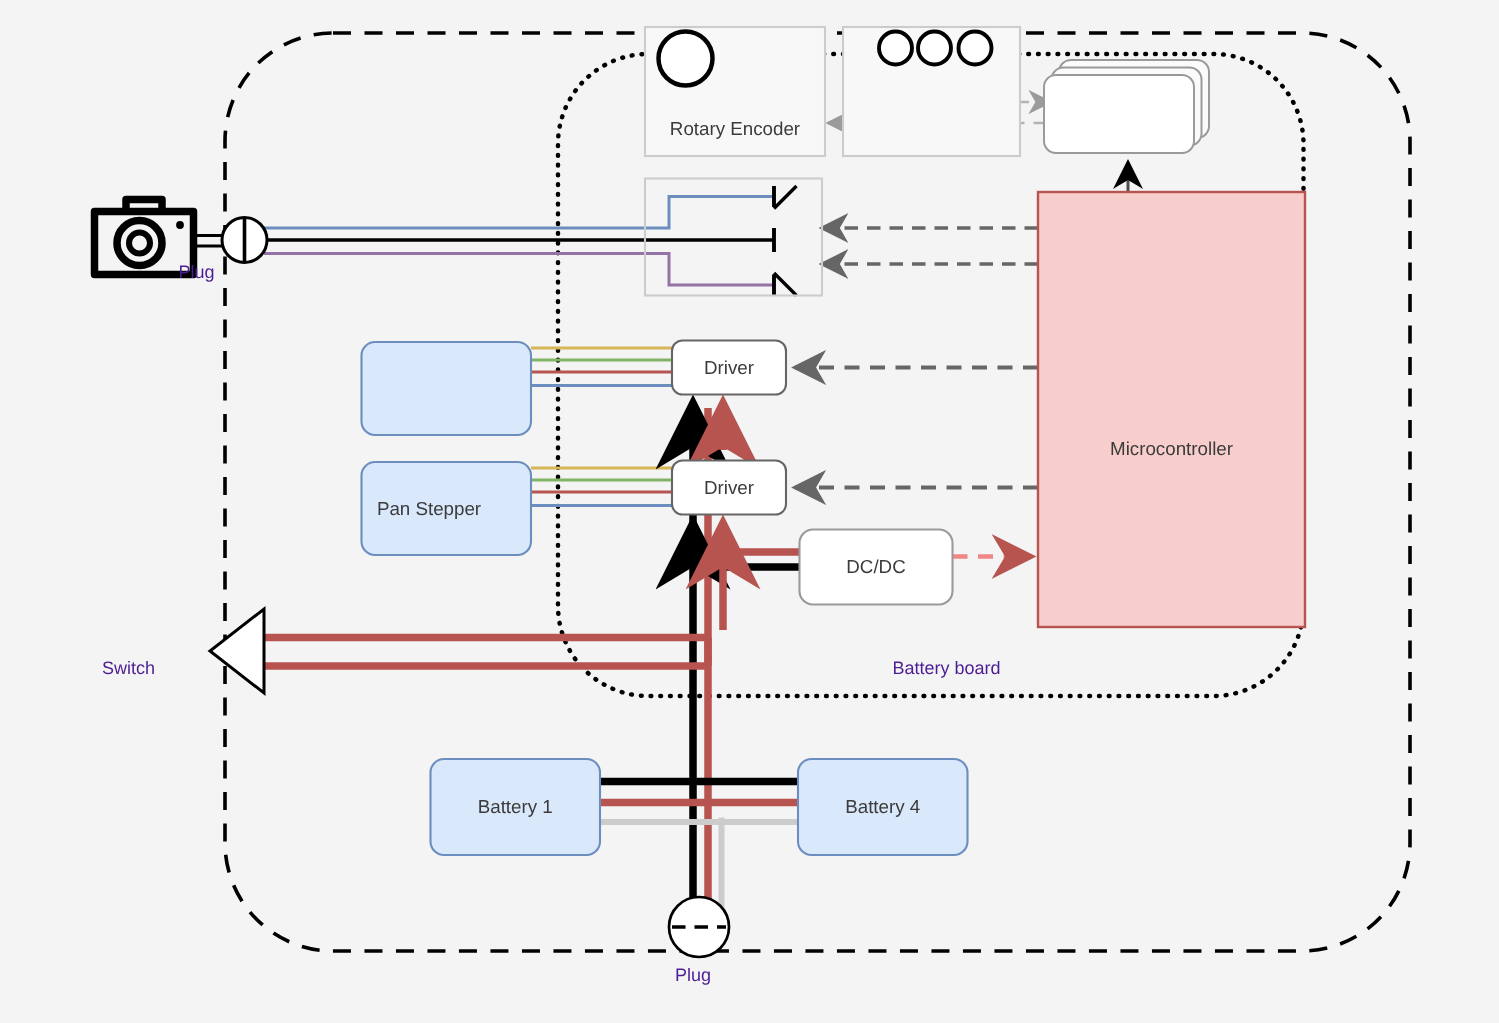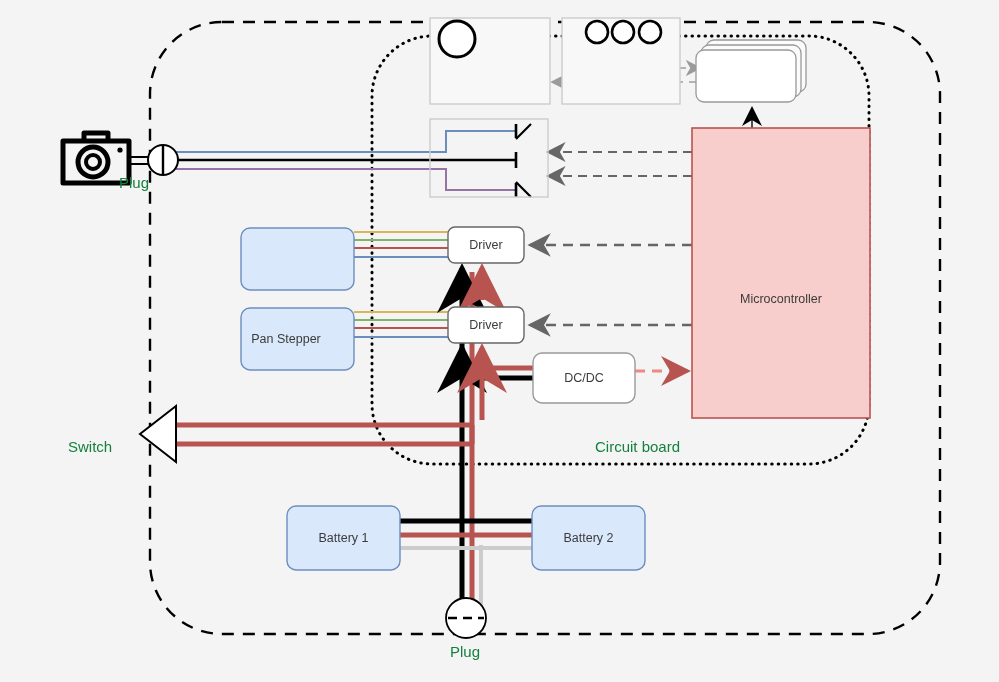--- a/index.html
+++ b/index.html
@@ -6,22 +6,22 @@
   body{
     width:999px;height:682px;
     background:#f4f4f4;
     font-family:"Liberation Sans",sans-serif;
     overflow:hidden;
   }
   #stage{position:relative;width:999px;height:682px;}
   #stage svg{position:absolute;top:0;left:0;}
   .lbl{
     position:absolute;
-    color:#15803d;
-    font-size:15px;
+    color:#4c1d95;
+    font-size:12px;
     font-family:"Liberation Sans",sans-serif;
     white-space:nowrap;
     pointer-events:none;
   }
   .boxlbl{
     position:absolute;
     display:flex;align-items:center;justify-content:center;
     color:#3b3b3b;
     font-size:12.5px;
     text-align:center;
@@ -207,39 +207,40 @@
   </g>
 
   <g>
     <rect x="287" y="506" width="113" height="64" rx="9" ry="9" fill="#dae8fc" stroke="#6c8ebf" stroke-width="1.4"></rect>
   </g>
   <g>
     <rect x="532" y="506" width="113" height="64" rx="9" ry="9" fill="#dae8fc" stroke="#6c8ebf" stroke-width="1.4"></rect>
   </g>
 </svg>
 
+<div class="boxlbl" style="left:430px;top:74px;width:120px;height:24px;">Rotary Encoder</div>
 
 
 
 <div class="boxlbl" style="left:692px;top:128px;width:178px;height:341px;">Microcontroller</div>
 
 
 <div class="boxlbl" style="left:241px;top:308px;width:90px;height:62px;">Pan Stepper</div>
 
 <div class="boxlbl" style="left:448px;top:227px;width:76px;height:36px;">Driver</div>
 
 <div class="boxlbl" style="left:448px;top:307px;width:76px;height:36px;">Driver</div>
 
 <div class="boxlbl" style="left:533px;top:353px;width:102px;height:50px;">DC/DC</div>
 
 <div class="boxlbl" style="left:287px;top:506px;width:113px;height:64px;text-align:right;">Battery 1</div>
 
-<div class="boxlbl" style="left:532px;top:506px;width:113px;height:64px;">Battery 2</div>
+<div class="boxlbl" style="left:532px;top:506px;width:113px;height:64px;">Battery 4</div>
 
 <div class="lbl" style="left:119px;top:174px;">Plug</div>
 
 <div class="lbl" style="left:450px;top:643px;">Plug</div>
 
 <div class="lbl" style="left:68px;top:438px;">Switch</div>
 
-<div class="lbl" style="left:595px;top:438px;">Circuit board</div>
+<div class="lbl" style="left:595px;top:438px;">Battery board</div>
 
 </div>
 
 </body></html>

